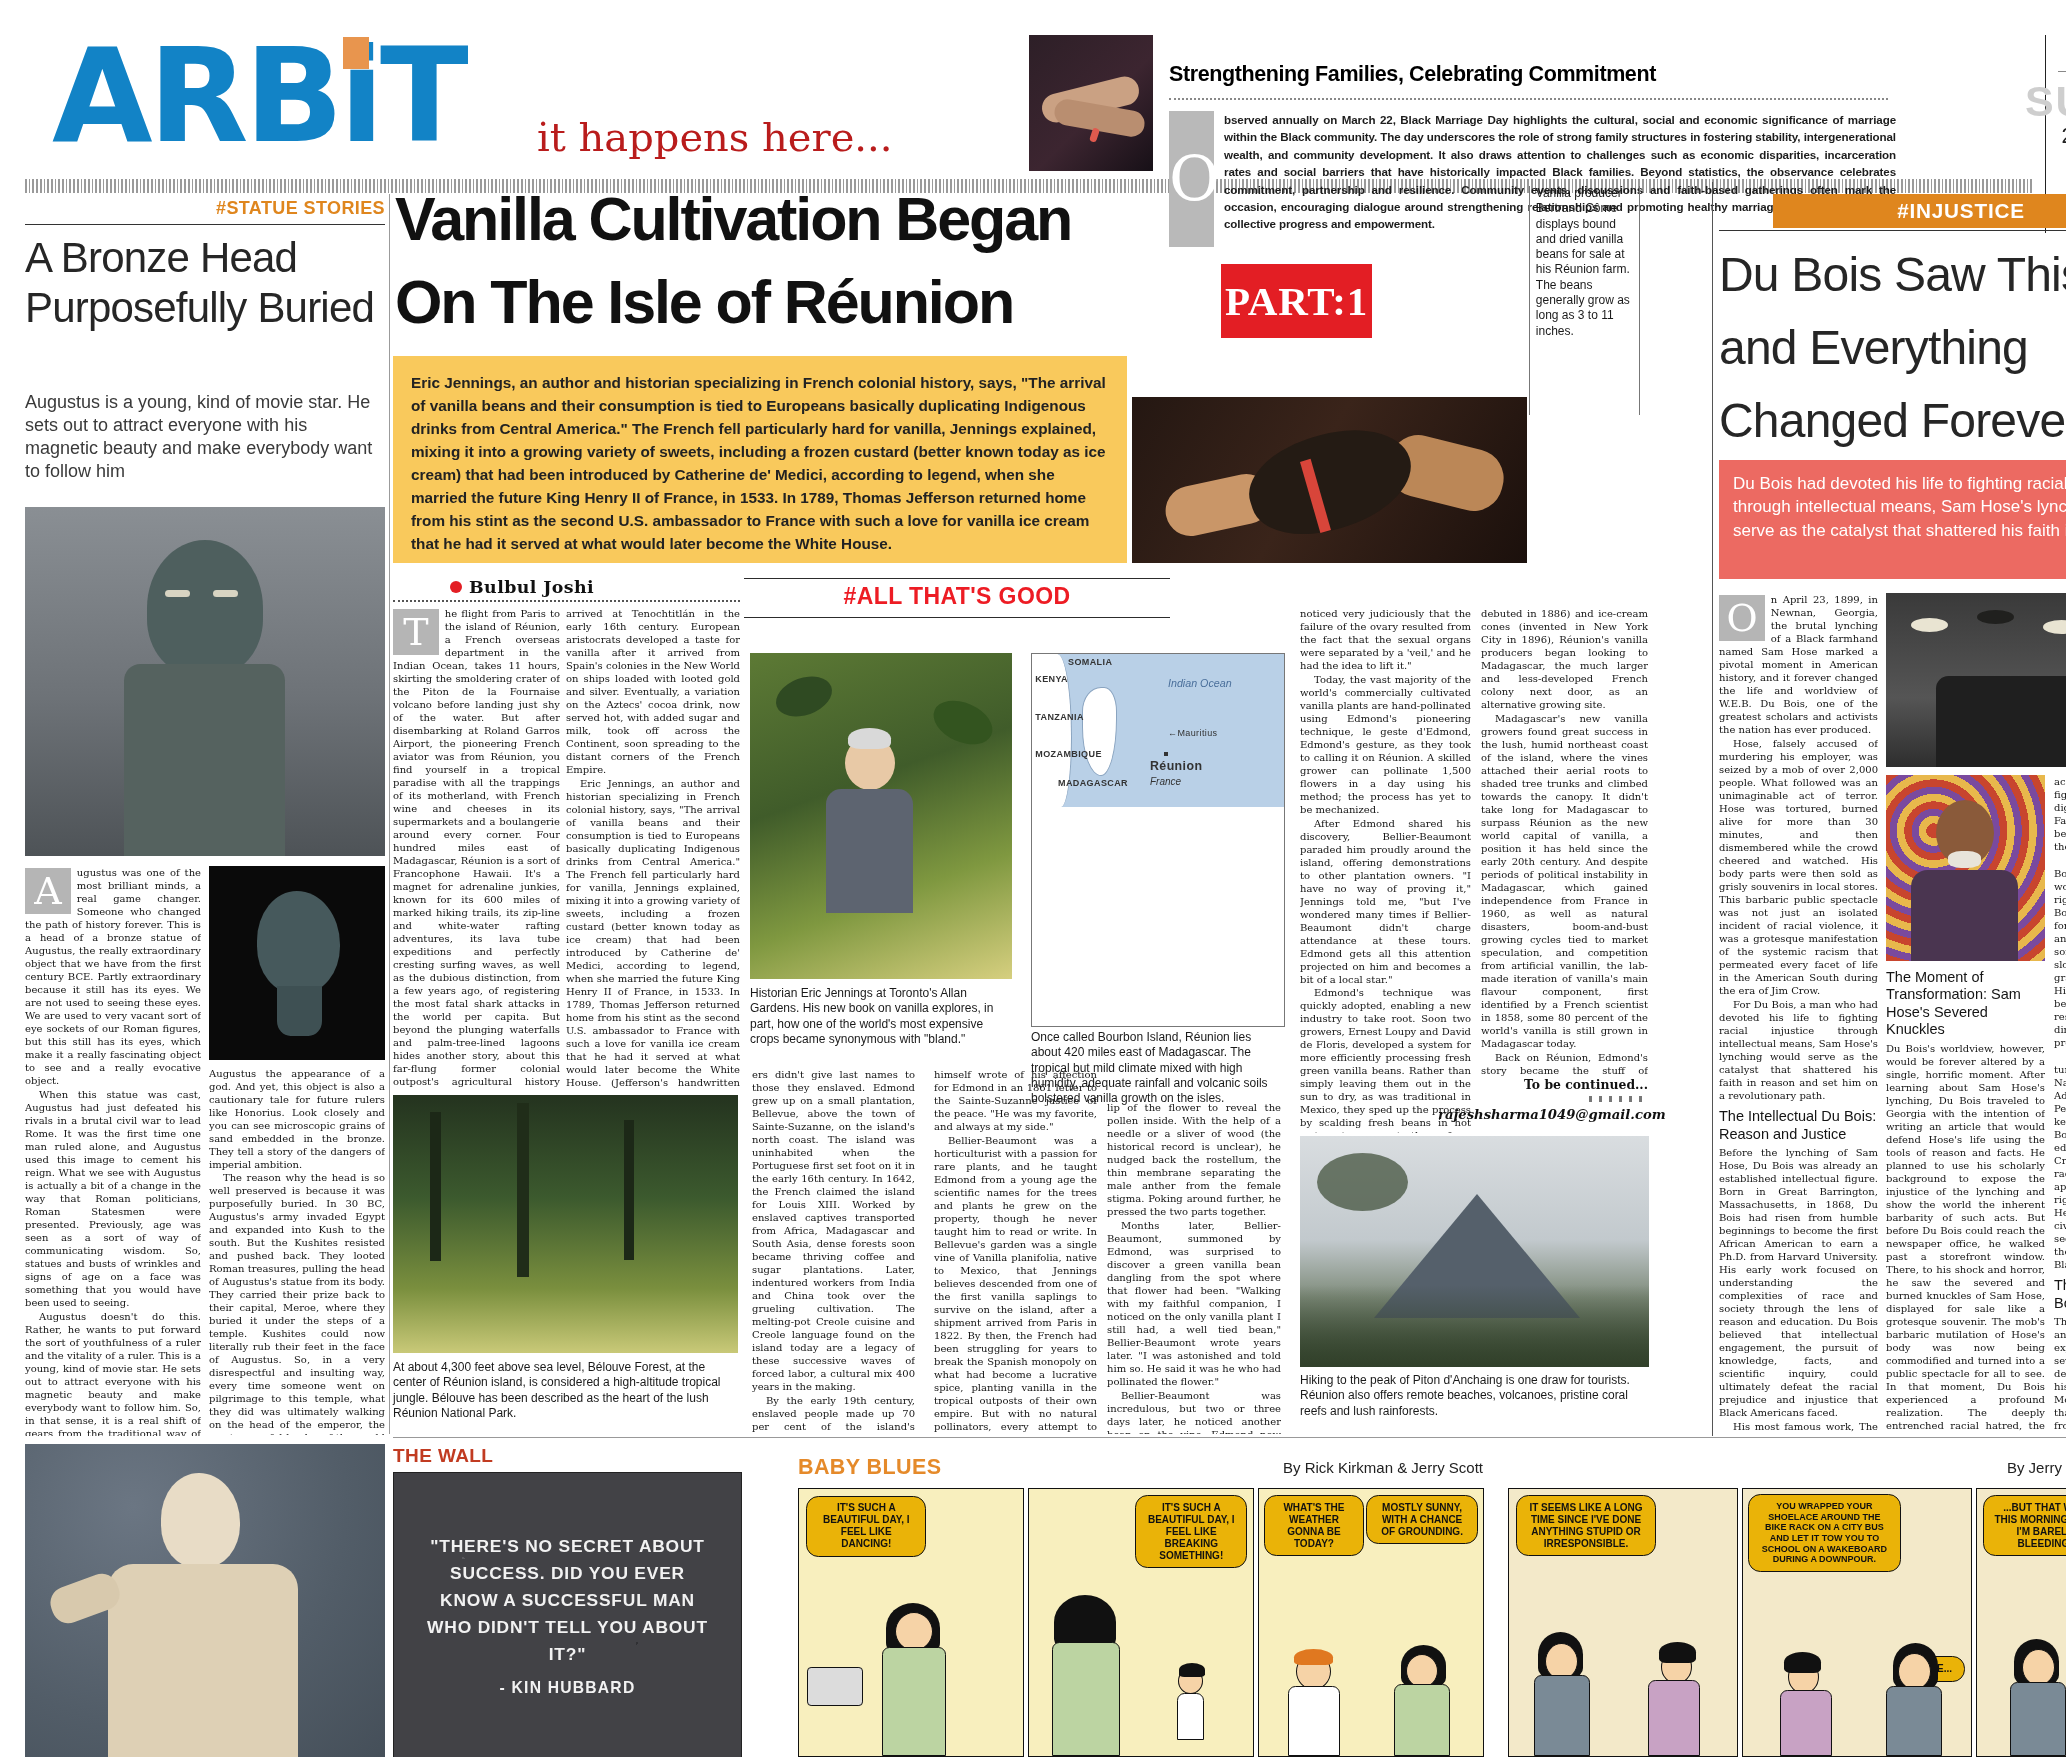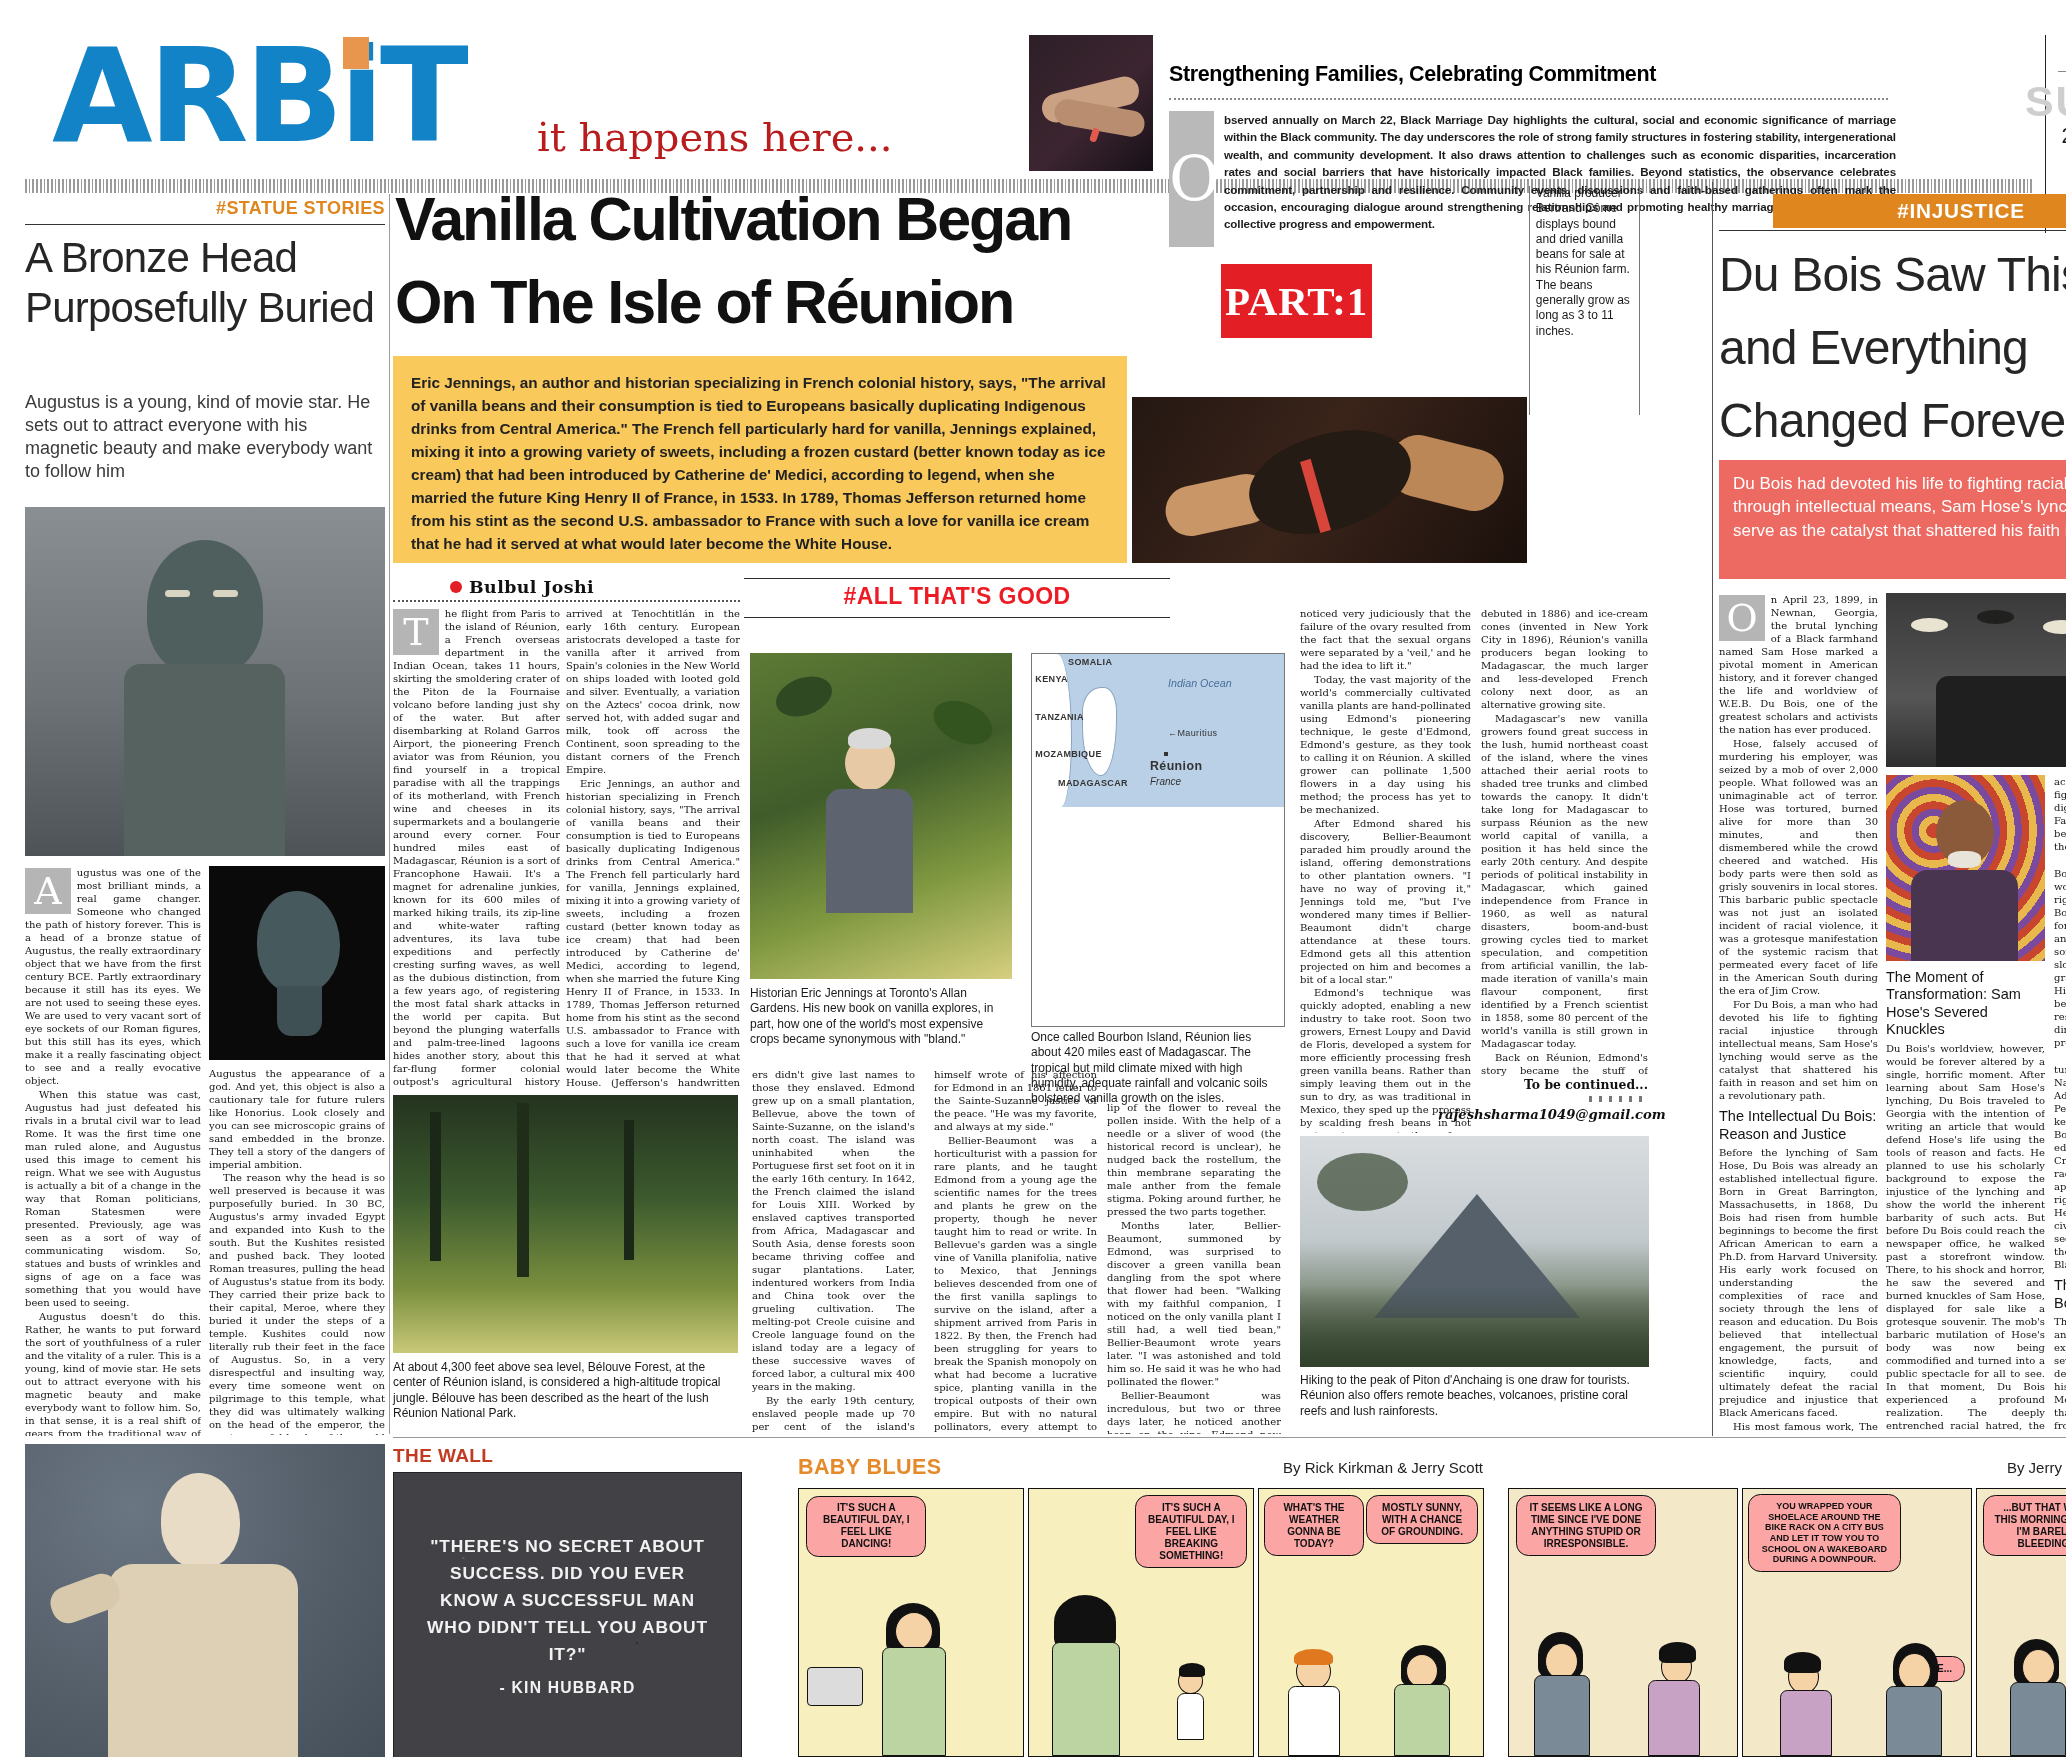--- a/index.html
+++ b/index.html
@@ -49,21 +49,21 @@
   .email{font-family:"DejaVu Serif",serif;font-style:italic;font-weight:bold;font-size:13.2px;text-align:right;color:#111;}
   
   .dubois-headline{font-size:48px;line-height:73px;letter-spacing:-0.8px;color:#262626;}
   .pinkbox{background:#ec6a62;padding:11.6px 14px;color:#fff;font-size:17px;line-height:23.6px;}
   
   .comic-title-red{font-weight:bold;font-size:19px;color:#c13b21;letter-spacing:0.4px;}
   .comic-title-orange{font-weight:bold;font-size:21.5px;color:#e58a2a;letter-spacing:0.4px;}
   .comic-byline{font-size:15px;color:#222;text-align:right;}
   .strip{display:flex;gap:4.1px;}
   .panel{flex:1;background:#f8efbe;border:1.2px solid #111;position:relative;overflow:hidden;}
-  .bubble{position:absolute;background:#fca5a5;border:1.2px solid #111;border-radius:12.4px;padding:5.8px 7.4px;
+  .bubble{position:absolute;background:#eab308;border:1.2px solid #111;border-radius:12.4px;padding:5.8px 7.4px;
           font-weight:bold;font-size:10px;line-height:12px;text-align:center;color:#111;}
   .wallpanel{background:
       radial-gradient(circle at 20% 30%, #5a5a5e 0 1.2px, transparent 1.2px),
       radial-gradient(circle at 70% 60%, #303034 0 1.2px, transparent 1.2px),
       #424246;
       border:1.7px solid #222;display:flex;flex-direction:column;justify-content:center;align-items:center;}
   .wall-text{color:#f2f2f2;font-weight:bold;font-size:17.4px;line-height:27px;text-align:center;letter-spacing:0.8px;width:86%;}
   .wall-attr{color:#f2f2f2;font-weight:bold;font-size:15.7px;letter-spacing:1.2px;margin-top:11.6px;}
   .char-head{position:absolute;border-radius:50%;background:#f6d3a7;border:1.2px solid #111;}
   .char-hair{position:absolute;border-radius:50% 50% 20% 20%;background:#111;}

